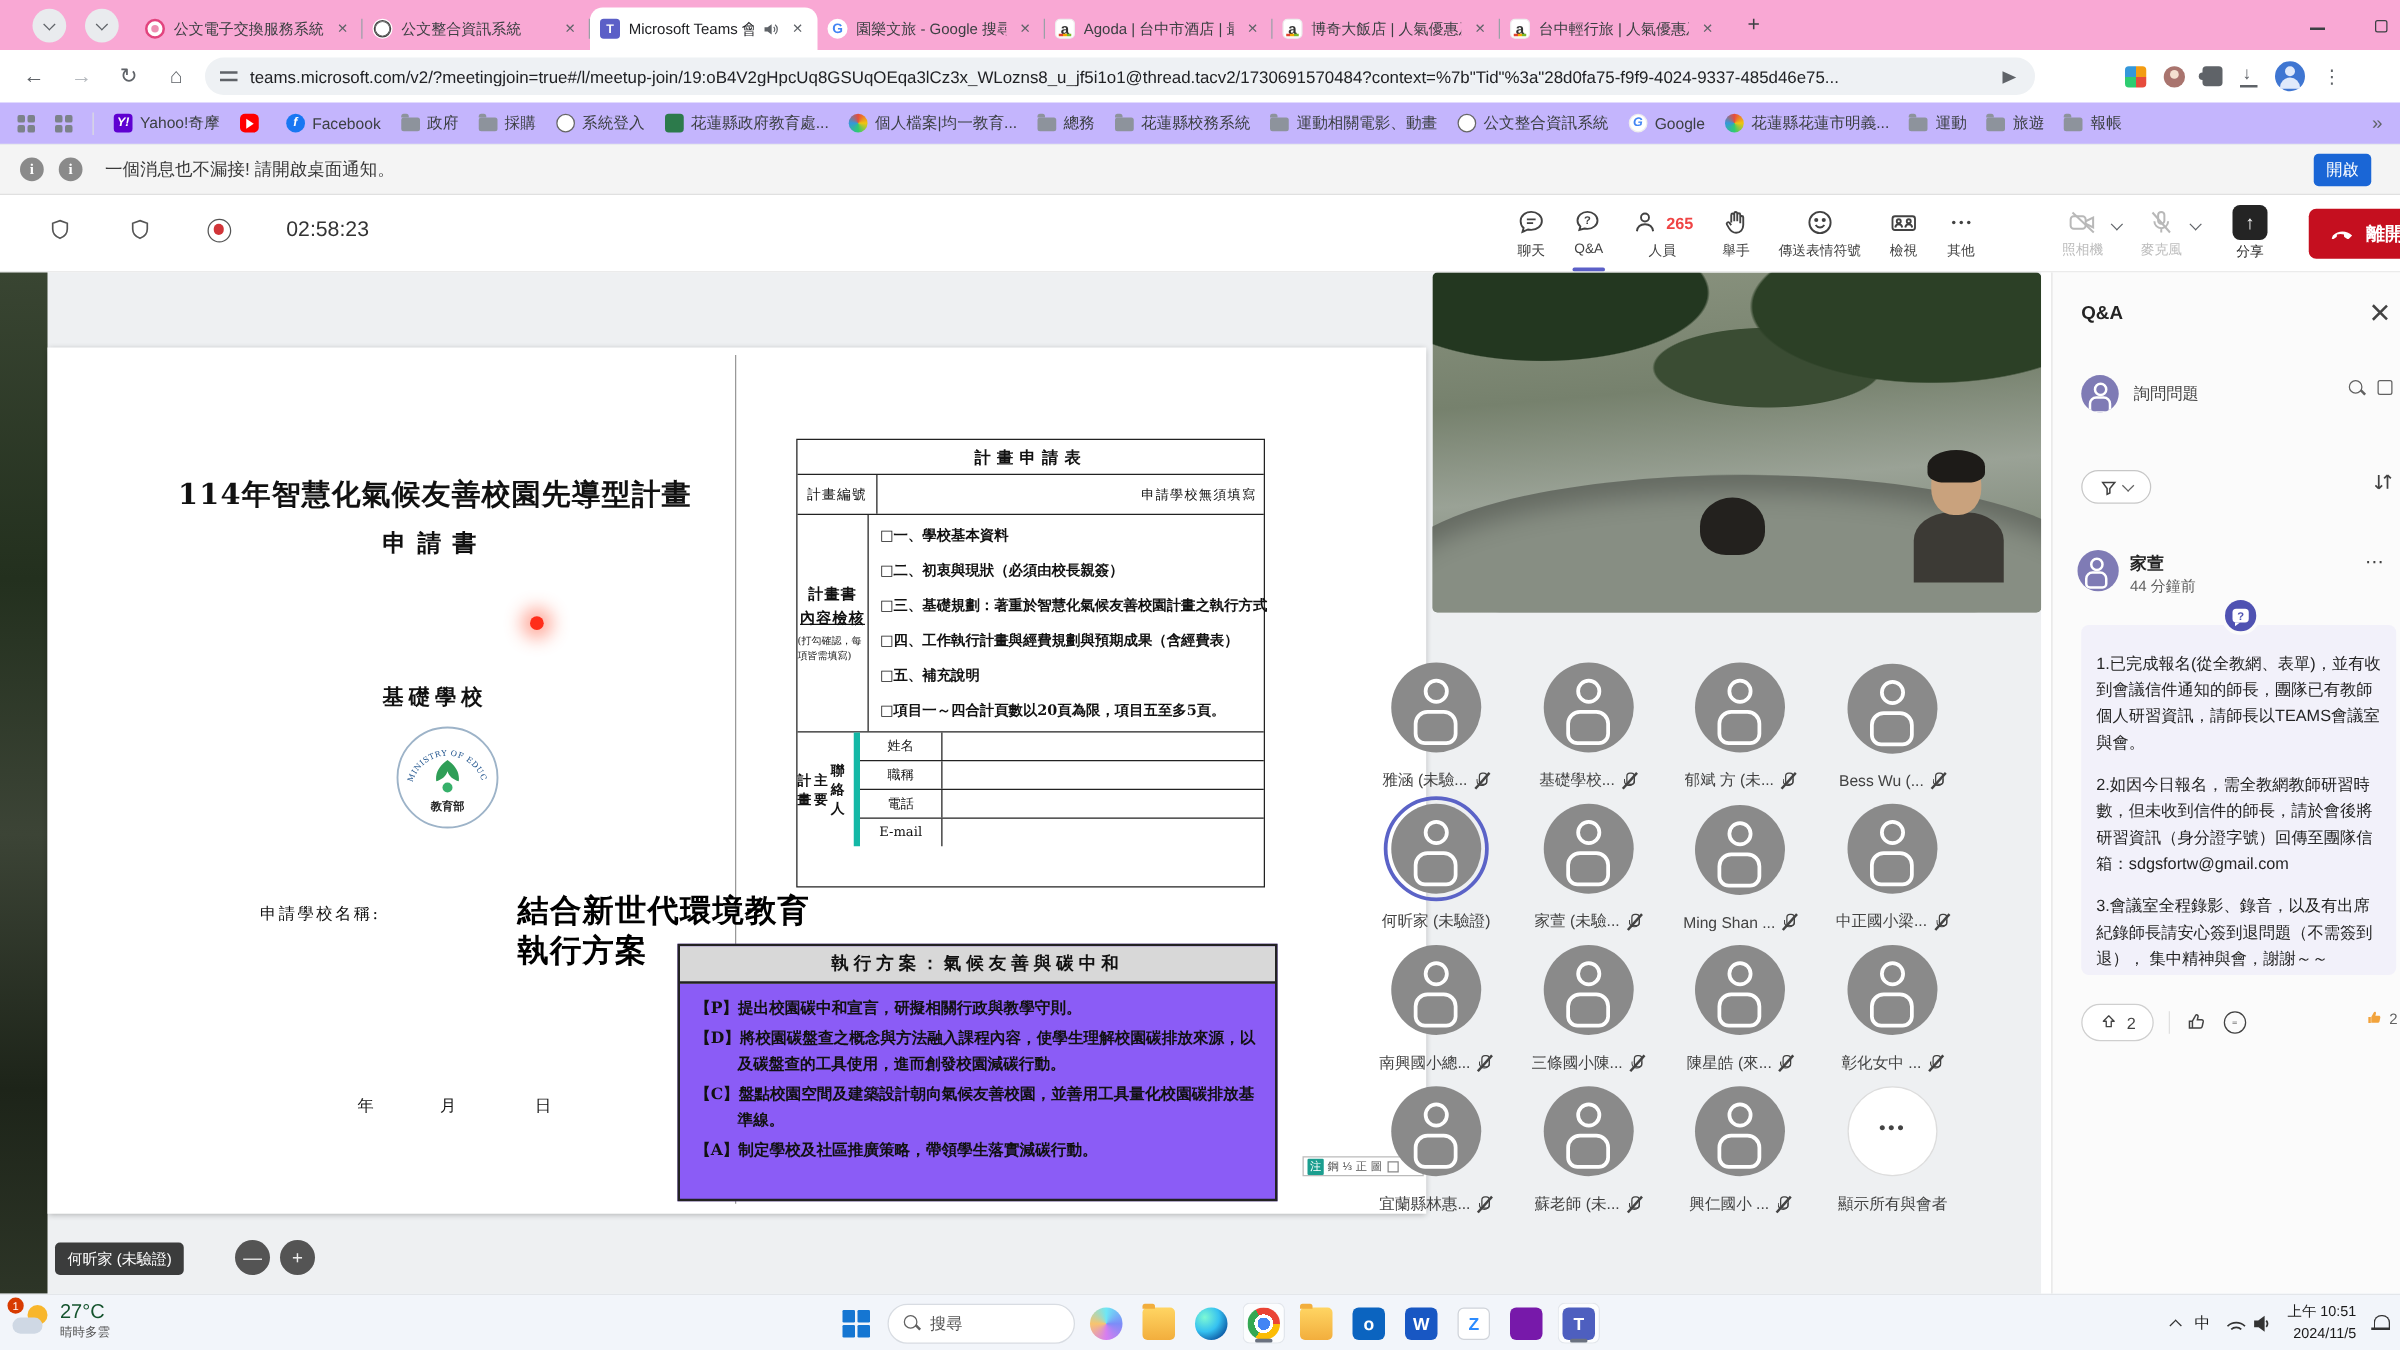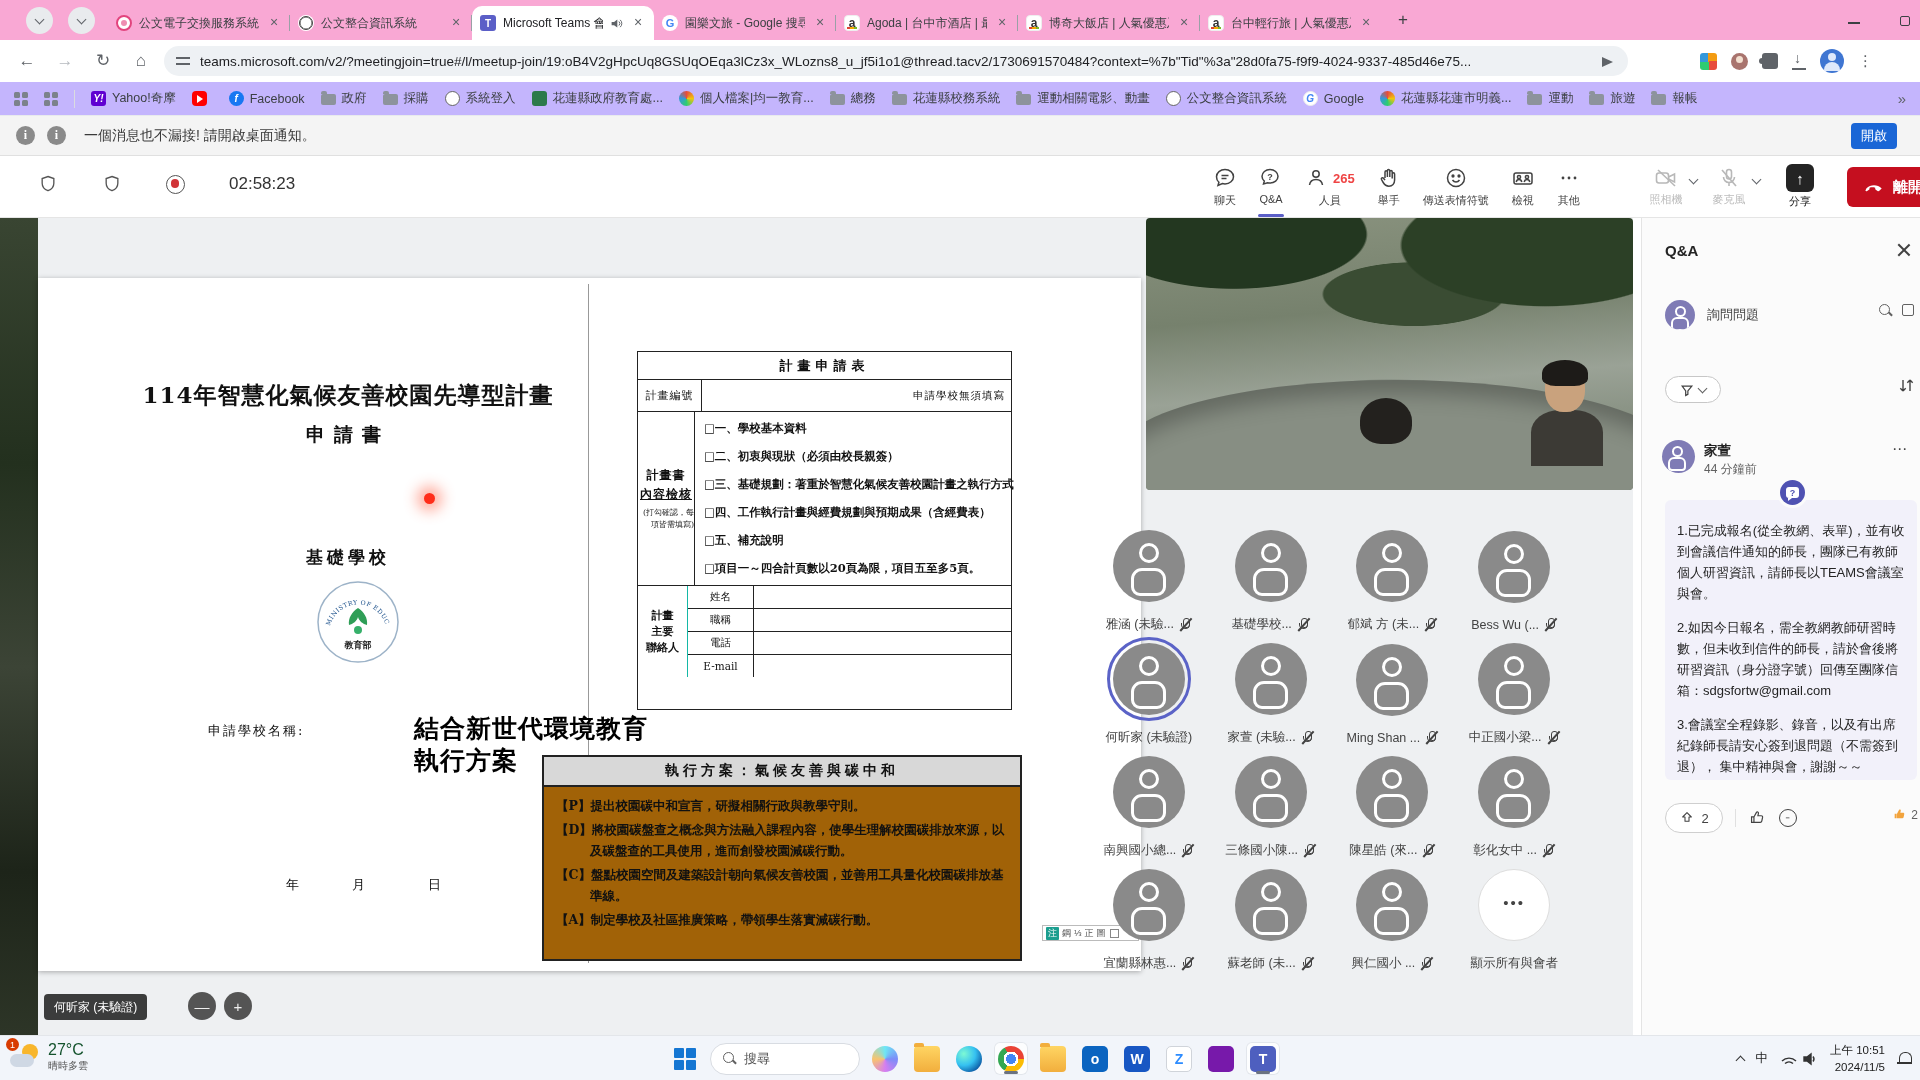--- a/index.html
+++ b/index.html
@@ -134,32 +134,32 @@
   .fr2{height:32px}.fr3{height:32px}
   .lblc{width:64px;font-size:11px;letter-spacing:1px}
   .notec{flex:1;position:relative}
   .notec span{position:absolute;right:6px;top:9px;font-size:10.5px;letter-spacing:1px}
   .blank118{width:118px;border-right:1px solid #222}
   .schoolc{width:104px;font-size:10.5px}
   .fr4{height:174px}
   .checkcol{width:64px;border-right:1px solid #222;display:flex;flex-direction:column;align-items:center;justify-content:center;gap:2px}
   .checkcol .b1{font-size:12px;font-weight:700;letter-spacing:1px}
   .checkcol .b2{font-size:12px;font-weight:700;letter-spacing:1px;text-decoration:underline}
-  .checkcol .b3{font-size:8px;color:#222;width:56px;text-align:right;line-height:1.4;margin-top:2px}
+  .checkcol .b3{font-size:8px;color:#222;width:56px;text-align:left;line-height:1.4;margin-top:2px}
   .checkitems{flex:1;padding:9px 0 0 9px;display:flex;flex-direction:column;justify-content:space-between;padding-bottom:9px}
   .checkitems div{font-size:11.5px;font-weight:600;white-space:nowrap}
   .fr5{height:91px;border-bottom:none}
-  .cl{width:50px;border-right:1px solid #14b8a6;display:flex;flex-direction:column;align-items:center;justify-content:center;font-size:11px;font-weight:600;gap:1px}
+  .cl{width:50px;border-right:5px solid #14b8a6;display:flex;align-items:center;justify-content:center;font-size:11px;font-weight:600;gap:1px}
   .crows{flex:1;display:flex;flex-direction:column}
   .crow{flex:1;display:flex;border-bottom:1px solid #222}
   .crow:last-child{border-bottom:none}
   .crow .cn{width:66px;border-right:1px solid #222;display:flex;align-items:center;justify-content:center;font-size:10.5px}
   .crow .cb{flex:1}
 
-  .pbox{position:absolute;left:504px;top:477px;width:480px;height:206px;border:2px solid #222;background:#a16207}
+  .pbox{position:absolute;left:504px;top:477px;width:480px;height:206px;border:2px solid #222;background:#8b5cf6}
   .pbox .ph{height:30px;background:#d8d8d8;border-bottom:2px solid #222;display:flex;align-items:center;justify-content:center;font-size:14px;font-weight:700;letter-spacing:4px}
   .pbox .pb{padding:8px 12px 0 12px}
   .pbox .pb p{font-size:12.5px;font-weight:600;line-height:21.5px;padding-left:34px;text-indent:-34px;margin-bottom:2px}
 
   .astrip{position:absolute;left:1004px;top:647px;width:97px;height:16px;background:#fff;border:1px solid #bbb;display:flex;align-items:center;gap:3px;padding:0 3px;font-family:"Liberation Sans",sans-serif}
   .astrip .tag{background:#1b9e8f;color:#fff;font-size:9px;padding:0 2px;border-radius:1px}
   .astrip .g{font-size:9px;color:#555}
   .astrip .grid{width:9px;height:9px;border:1px solid #888;margin-left:1px}
 
   .presenter{position:absolute;left:44px;top:776px;height:26px;background:rgba(20,20,20,.82);border-radius:4px;color:#fff;font-size:12px;display:flex;align-items:center;padding:0 10px}

